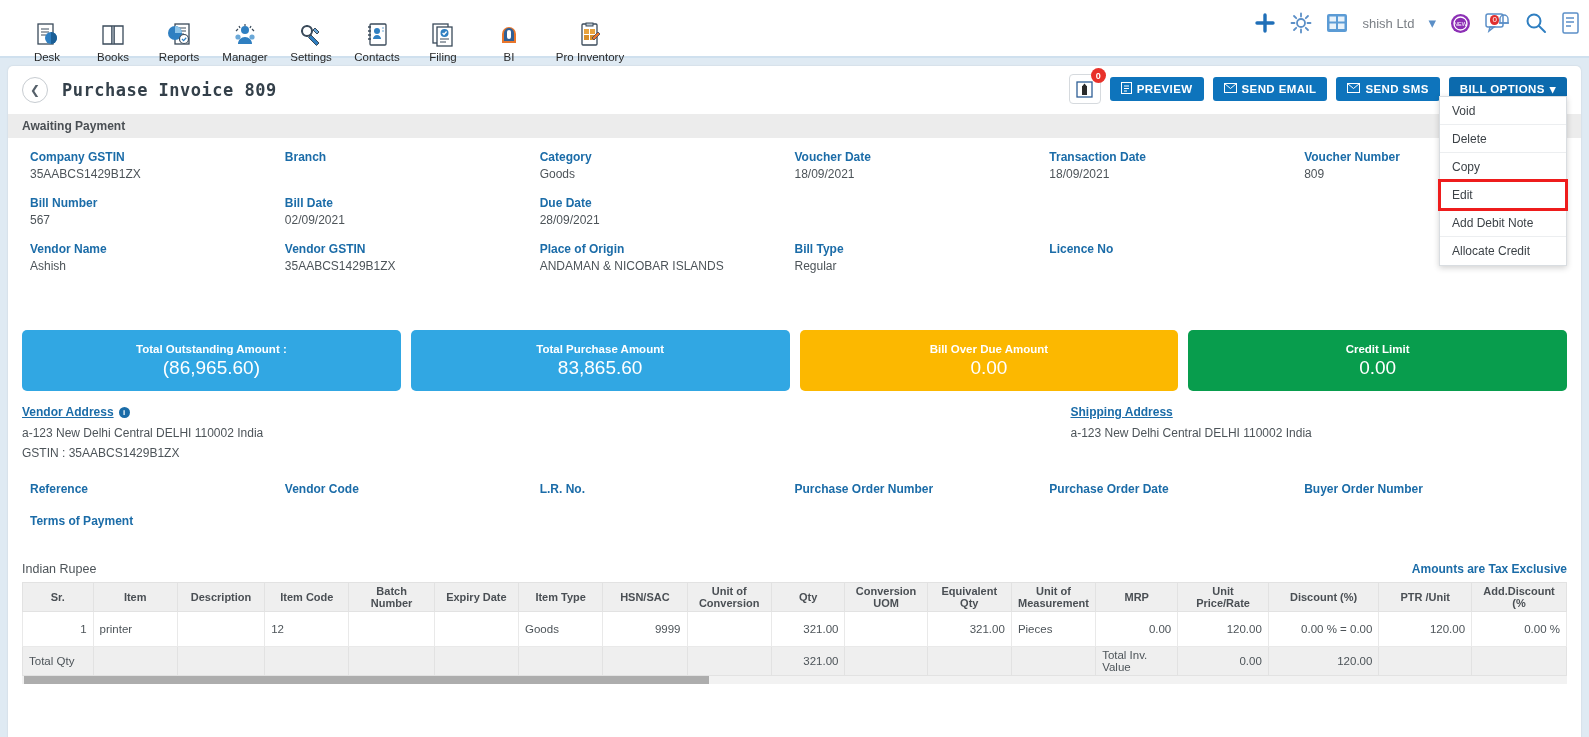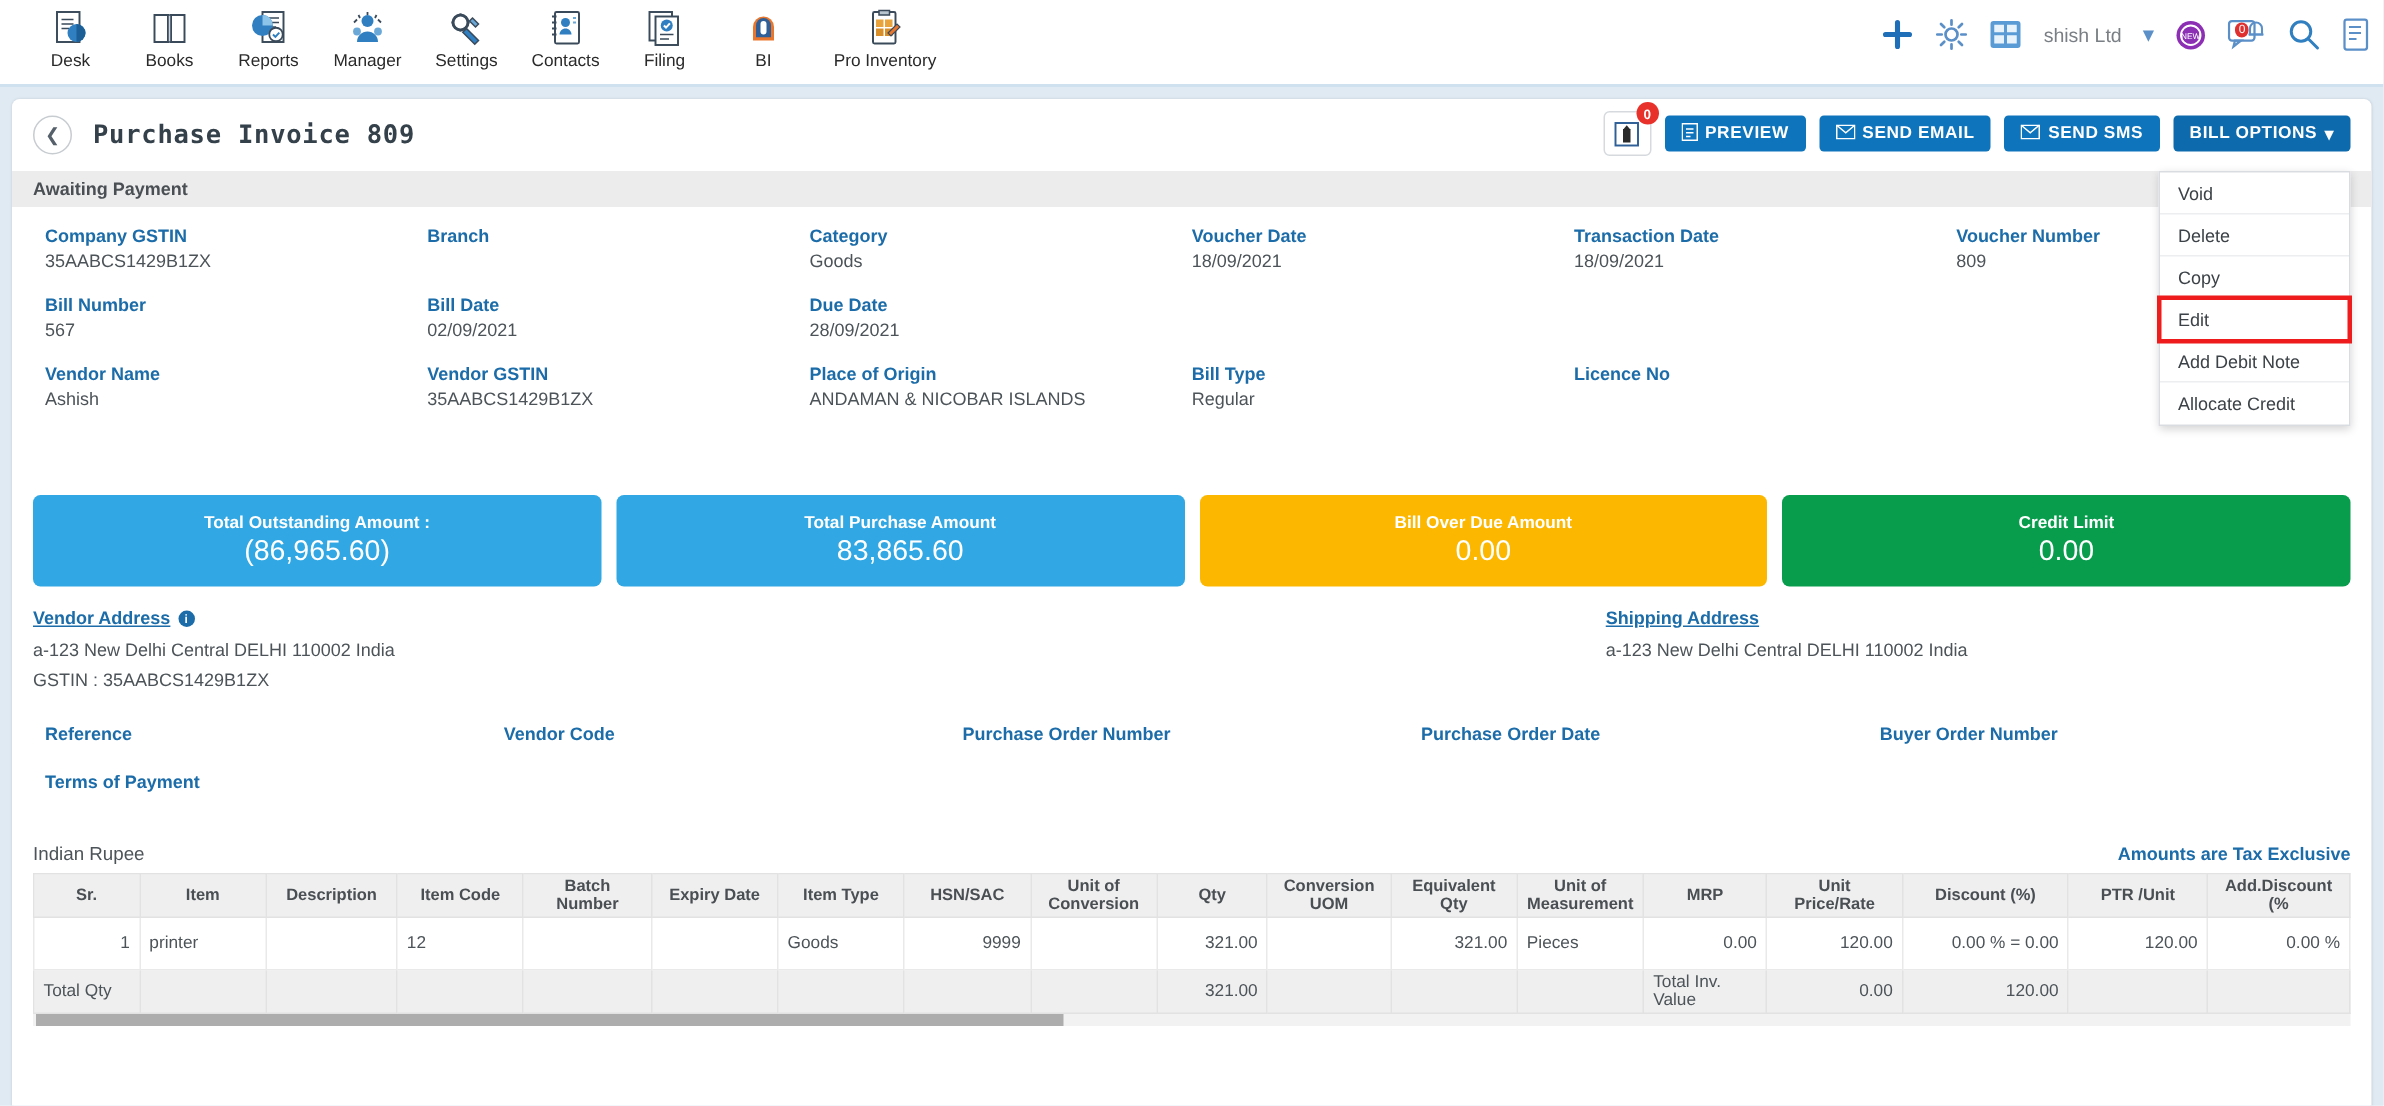--- a/index.html
+++ b/index.html
@@ -14,21 +14,21 @@
   .topnav {
     height: 58px; background: #ffffff;
     display: flex; align-items: flex-start;
     border-bottom: 2px solid #cfe0ee;
     position: relative;
   }
   .navitems { display: flex; padding-left: 14px; }
   .navitem {
     width: 66px; display: flex; flex-direction: column;
     align-items: center; justify-content: flex-start;
-    padding-top: 4px; cursor: pointer;
+    padding-top: 20px; cursor: pointer;
   }
   .navitem .glyph { height: 30px; display:flex; align-items:center; justify-content:center; }
   .navitem .lbl {
     font-size: 11.5px; color: #2a2a2a; margin-top: 1px; white-space: nowrap;
   }
   .navitem.wide { width: 96px; }
 
   .topright {
     position: absolute; right: 8px; top: 12px;
     display: flex; align-items: center; gap: 14px;
@@ -74,21 +74,21 @@
   }
   .btn {
     background:#0e74bc; color:#fff; border:none; border-radius:3px;
     height:24px; padding:0 11px; font-size:11.5px; font-weight:700;
     letter-spacing:.4px; cursor:pointer; display:flex; align-items:center; gap:5px;
     font-family:"Liberation Sans", sans-serif;
   }
   .btn.dark { background:#0c6aad; }
 
   .dropdown {
-    position:absolute; right:14px; top:48px; width:128px; background:#fff;
+    position:absolute; right:14px; top:30px; width:128px; background:#fff;
     border:1px solid #d9dde1; box-shadow:0 2px 6px rgba(0,0,0,.18);
     z-index: 50;
   }
   .dd-item {
     height:28px; display:flex; align-items:center; padding-left:12px;
     font-size:12px; color:#3c4247; border-bottom:1px solid #eceef0; cursor:pointer;
   }
   .dd-item:last-child{border-bottom:none;}
   .dd-item.highlight { outline:3px solid #ee1c1c; outline-offset:-1px; position:relative; z-index:2; }
 
@@ -511,20 +511,23 @@
 
   <div class="fields" style="padding-top:16px">
     <div class="frow">
       <div class="fcell">
         <div class="flabel">Reference</div>
       </div>
       <div class="fcell">
         <div class="flabel">Vendor Code</div>
       </div>
       <div class="fcell">
+        <div class="flabel">L.R. No.</div>
+      </div>
+      <div class="fcell">
         <div class="flabel">Purchase Order Number</div>
       </div>
       <div class="fcell">
         <div class="flabel">Purchase Order Date</div>
       </div>
       <div class="fcell">
         <div class="flabel">Buyer Order Number</div>
       </div>
     </div>
 

